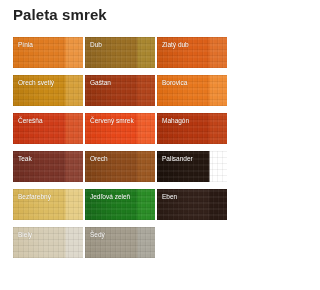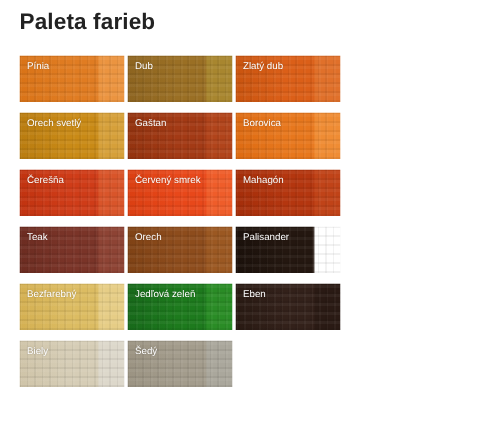--- a/index.html
+++ b/index.html
@@ -91,21 +91,21 @@
   }
   .swatch.empty {
     background: transparent;
   }
 </style>
 </head>
 <body>
 
 <div class="page">
 
-  <div class="page-title">Paleta farieb</div>
+  <div class="page-title">Paleta smrek</div>
 
   <div class="palette-grid">
       <div class="swatch">
         <div class="grain" style="background: linear-gradient(to right, rgb(217, 115, 23) 0%, rgb(224, 124, 34) 46%, rgb(224, 124, 34) 74%, rgb(235, 148, 64) 76%, rgb(235, 148, 64) 100%);"></div>
         <div class="vgrain"></div>
         <div class="lines"></div>
         <div class="label">Pínia</div>
       </div>
       <div class="swatch">
         <div class="grain" style="background: linear-gradient(to right, rgb(141, 100, 32) 0%, rgb(154, 111, 36) 46%, rgb(154, 111, 36) 74%, rgb(168, 134, 47) 76%, rgb(168, 134, 47) 100%);"></div>

